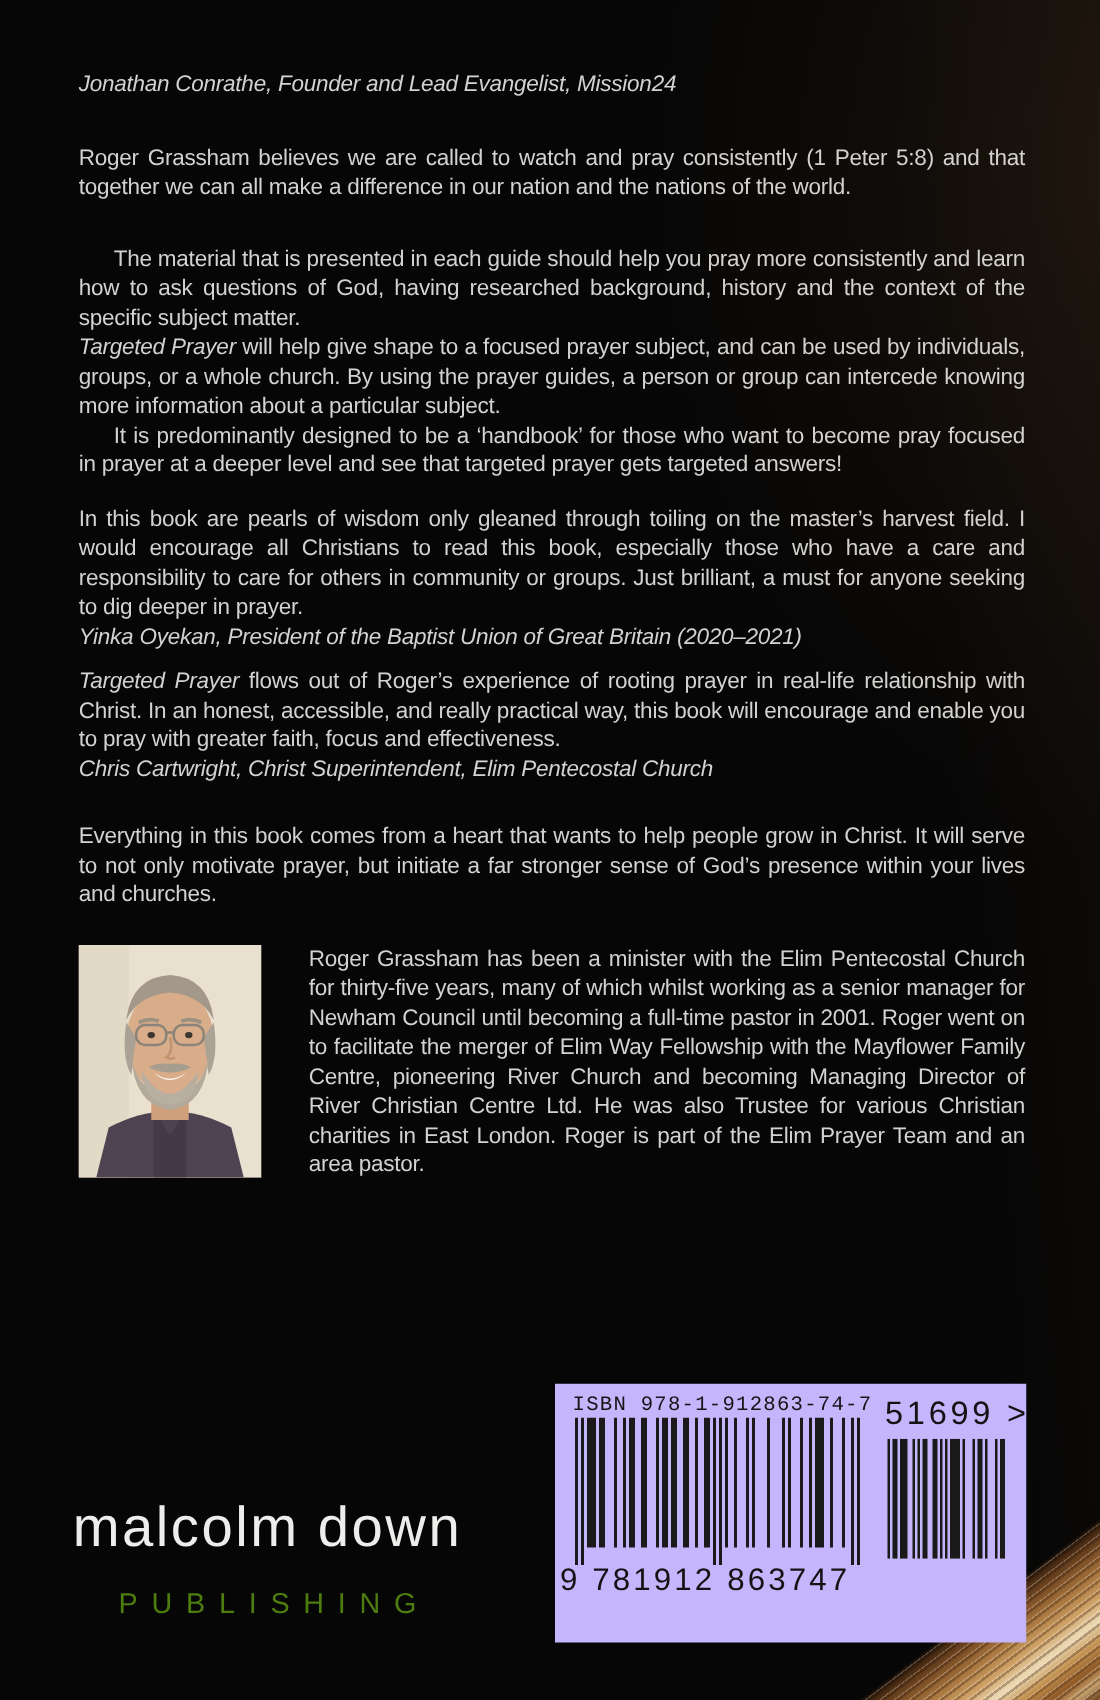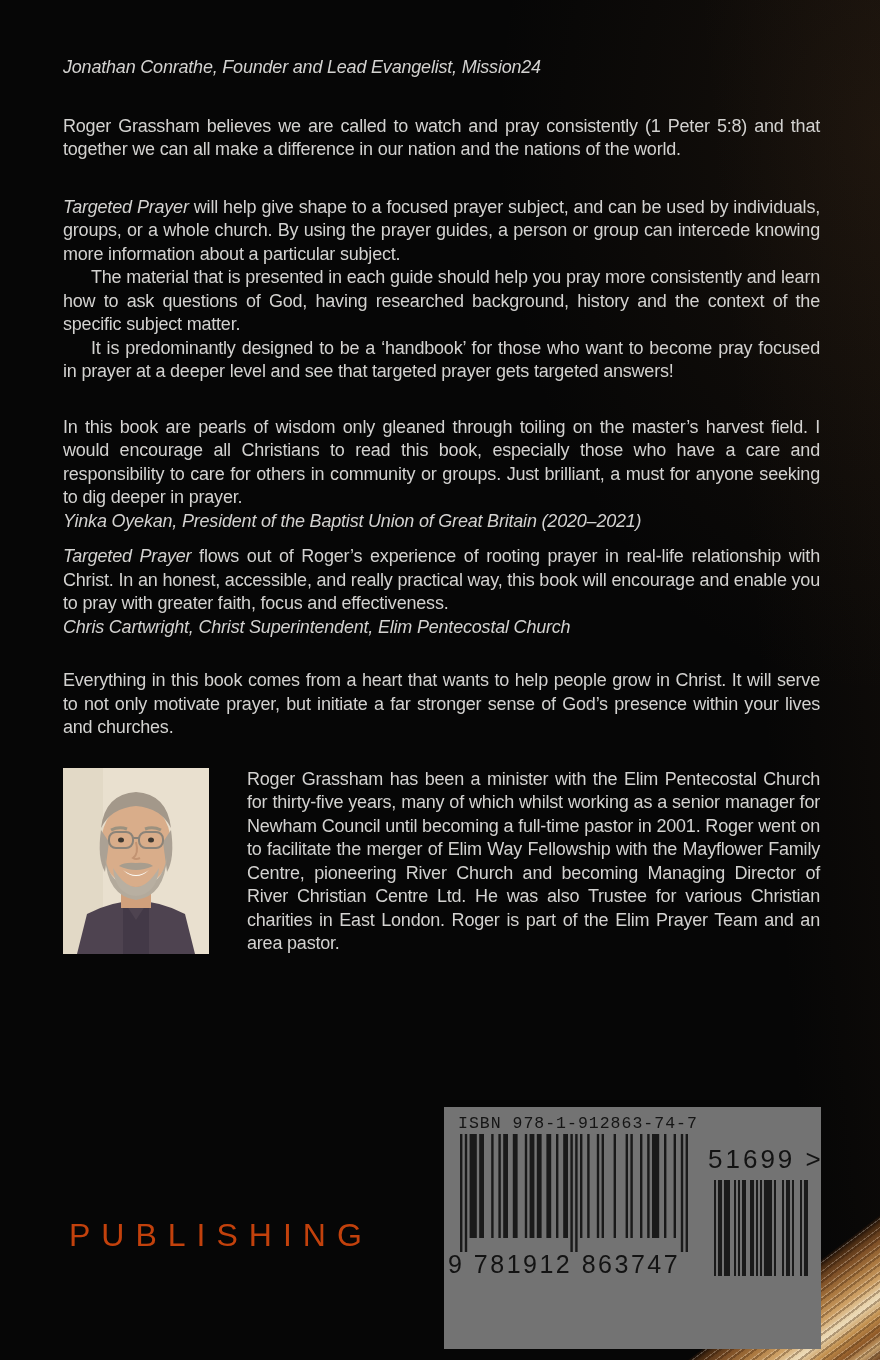--- a/index.html
+++ b/index.html
@@ -15,51 +15,51 @@
       linear-gradient(265deg, rgba(110,72,40,0.10), rgba(0,0,0,0) 18%);
   }
   .content { position:absolute; left:63px; top:56px; width:757px; z-index:2; }
   .content p { margin:0; font-size:18px; line-height:23.5px; letter-spacing:-0.2px; }
   .quote { text-align:justify; }
   .attribution { margin-top:5px; font-style:italic; font-size:18.5px; letter-spacing:-0.1px; }
   .indent { text-indent:28px; }
   em { font-style:italic; }
   .s2 { margin-top:35px; }
   .s3 { margin-top:34px; }
-  .s4 { margin-top:32px; }
+  .s4 { margin-top:20px; }
   .s5 { margin-top:12px; }
   .s6 { margin-top:30px; }
   .author { display:flex; margin-top:28px;gap:38px; }
   .photo { width:146px; height:186px; flex:none; background:#e9e0cf; }
   .photo svg { display:block; }
   .bio { margin-left:33px; text-align:justify; }
 
   
   .barcode-panel {
-    position:absolute; left:444px; top:1107px; width:377px; height:242px;
-    background:#737373; color:#141414; z-index:3;
+    position:absolute; left:444px; top:1107px; width:377px; height:207px;
+    background:#c4b5fd; color:#141414; z-index:3;
   }
   .isbn-label {
     position:absolute; top:7px; left:14px; width:232px; text-align:center;
     font-family:"Liberation Mono", monospace; font-size:16.5px; letter-spacing:1px;
     white-space:nowrap; color:#151515;
   }
   .ean13-wrap { position:absolute; left:16px; top:27px; }
   .ean13-digits {
     position:absolute; left:4px; top:143px; width:250px;
     font-size:25px; letter-spacing:2.5px; color:#131313; white-space:nowrap;
   }
-  .addon { position:absolute; left:264px; top:37px; width:104px; text-align:center; }
+  .addon { position:absolute; left:264px; top:8px; width:104px; }
   .addon-label { font-size:26px; letter-spacing:3px; color:#131313; white-space:nowrap; }
   .ean5-wrap { margin-top:5px; }
 
   
   .publisher { position:absolute; left:58px; top:1196px; width:312px; text-align:center; color:#eeedeb; z-index:2; }
   .publisher-name { font-size:45px; font-weight:300; letter-spacing:2px; }
-  .publisher-sub { margin-top:21px; font-size:32px; letter-spacing:11px; padding-left:11px; color:#c2410c; }
+  .publisher-sub { margin-top:21px; font-size:23px; letter-spacing:11px; padding-left:11px; color:#4d7c0f; }
 
   
   .wood-wrap { position:absolute; right:0; bottom:0; width:330px; height:320px; overflow:hidden; z-index:1; pointer-events:none; }
   .wood {
     position:absolute; left:-115px; top:247px; width:700px; height:500px;
     transform:rotate(-37deg); transform-origin:350px 0;
     background:
       repeating-linear-gradient(180deg, rgba(255,250,240,0) 0 2px, rgba(255,248,238,0.22) 2px 3px, rgba(45,22,6,0.28) 3px 5px, rgba(255,250,240,0) 5px 7px),
       linear-gradient(180deg,
         rgba(28,15,7,0.55) 0px, #4a2c13 7px, #7c4e26 19px, #a9773f 34px,
@@ -78,22 +78,22 @@
 
     <section>
       <p class="attribution">Jonathan Conrathe, Founder and Lead Evangelist, Mission24</p>
     </section>
 
     <section class="s2">
       <p class="quote">Roger Grassham believes we are called to watch and pray consistently (1 Peter 5:8) and that together we can all make a difference in our nation and the nations of the world.</p>
     </section>
 
     <section class="s3">
+      <p class="quote indent">The material that is presented in each guide should help you pray more consistently and learn how to ask questions of God, having researched background, history and the context of the specific subject matter.</p>
       <p class="quote"><em>Targeted Prayer</em><span> will help give shape to a focused prayer subject, and can be used by individuals, groups, or a whole church. By using the prayer guides, a person or group can intercede knowing more information about a particular subject.</span></p>
-      <p class="quote indent">The material that is presented in each guide should help you pray more consistently and learn how to ask questions of God, having researched background, history and the context of the specific subject matter.</p>
       <p class="quote indent">It is predominantly designed to be a ‘handbook’ for those who want to become pray focused in prayer at a deeper level and see that targeted prayer gets targeted answers!</p>
     </section>
 
     <section class="s4">
       <p class="quote">In this book are pearls of wisdom only gleaned through toiling on the master’s harvest field. I would encourage all Christians to read this book, especially those who have a care and responsibility to care for others in community or groups. Just brilliant, a must for anyone seeking to dig deeper in prayer.</p>
       <p class="attribution">Yinka Oyekan, President of the Baptist Union of Great Britain (2020–2021)</p>
     </section>
 
     <section class="s5">
       <p class="quote"><em>Targeted Prayer</em><span> flows out of Roger’s experience of rooting prayer in real-life relationship with Christ. In an honest, accessible, and really practical way, this book will encourage and enable you to pray with greater faith, focus and effectiveness.</span></p>
@@ -198,20 +198,21 @@
             <rect x="70.0" y="0" width="2.0" height="96"></rect>
             <rect x="74.0" y="0" width="4.0" height="96"></rect>
             <rect x="80.0" y="0" width="2.0" height="96"></rect>
             <rect x="88.0" y="0" width="2.0" height="96"></rect>
             <rect x="92.0" y="0" width="4.0" height="96"></rect>
           </svg></div>
     </div>
   </div>
 
   <div class="publisher">
+    <div class="publisher-name">malcolm down</div>
     <div class="publisher-sub">PUBLISHING</div>
   </div>
 
   <div class="wood-wrap">
     <div class="wood"></div>
   </div>
 
 </div>
 
 </body></html>

